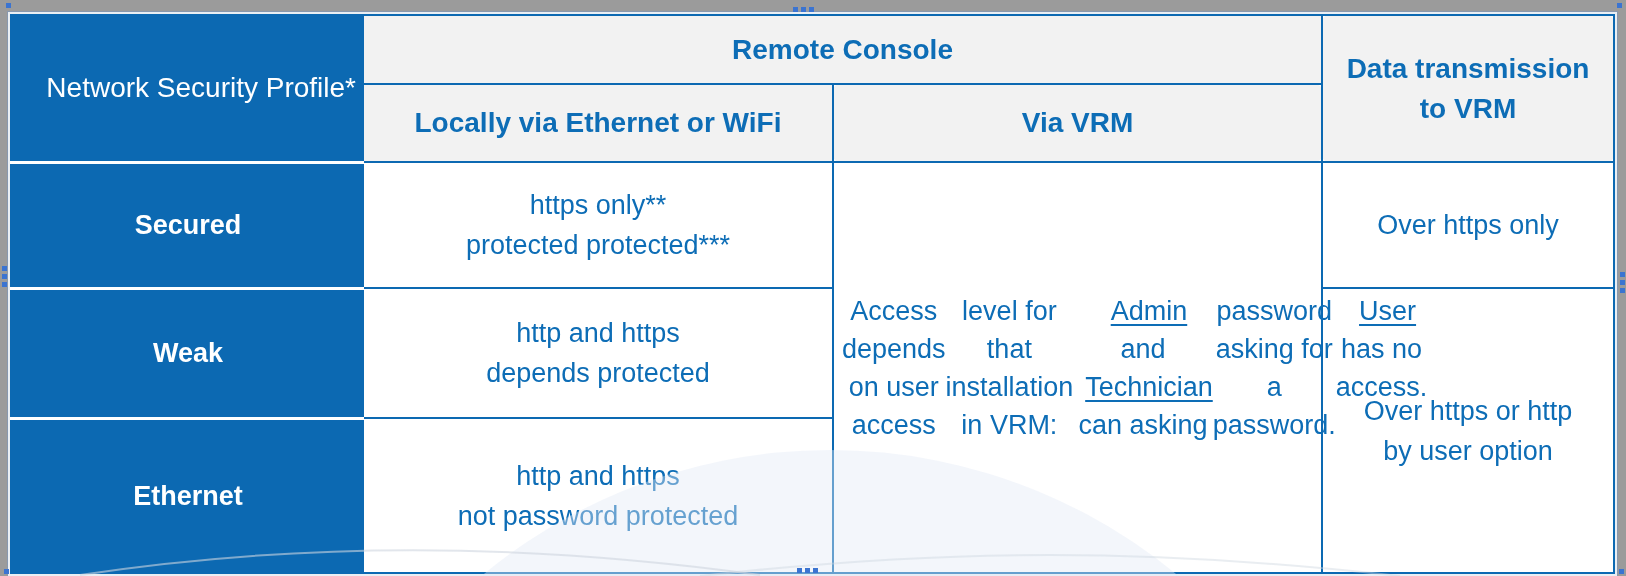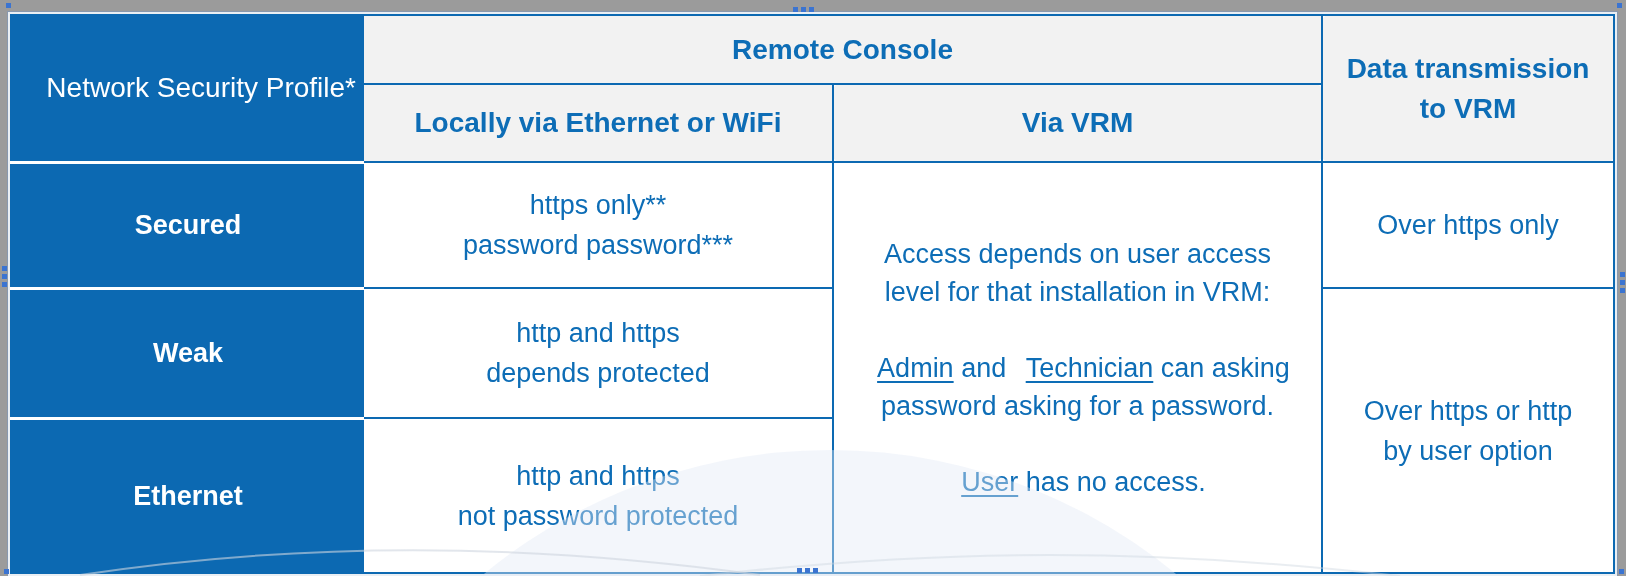--- a/index.html
+++ b/index.html
@@ -29,21 +29,21 @@
     font-size:27px;
     font-weight:normal;
     line-height:40px;
   }
   .blue{background:#0c69b2;color:#ffffff;font-weight:bold;}
   .light{background:#f2f2f2;font-weight:bold;font-size:28px;}
   .hdr{font-weight:normal;font-size:28px;text-align:right;}
   .bb-blue{border-bottom:2px solid #0c69b2;}
   .bl-blue{border-left:2px solid #0c69b2;border-radius:7px;}
   .bb-white{border-bottom:3px solid #ffffff;}
-  .vrm-text{display:flex;flex-direction:column;line-height:38px;}
+  .vrm-text{display:flex;flex-direction:row;line-height:38px;}
   .gap{height:38px;}
   .u{text-decoration:underline;text-underline-offset:4px;text-decoration-thickness:2px;margin-left:12px;}
   .dot{position:absolute;width:5px;height:5px;background:#3b74d1;}
   .overlay{position:absolute;left:0;top:0;pointer-events:none;}
 </style>
 </head>
 <body>
 
 <div class="canvas">
 
@@ -63,21 +63,21 @@
       </tr>
       <tr style="height:78px">
         <th class="light bb-blue">Locally via Ethernet or WiFi</th>
         <th class="light bl-blue bb-blue">Via VRM</th>
       </tr>
 
       <tr style="height:126px">
         <td class="blue bb-white">Secured</td>
         <td class="bb-blue">
           <div>https only**</div>
-          <div>password password***</div>
+          <div>protected protected***</div>
         </td>
         <td class="bl-blue" rowspan="3">
           <div class="vrm-text">
             <div>Access depends on user access</div>
             <div>level for that installation in VRM:</div>
             <div class="gap"></div>
             <div><span class="u">Admin</span><span> and </span><span class="u">Technician</span><span> can asking</span></div>
             <div>password asking for a password.</div>
             <div class="gap"></div>
             <div><span class="u">User</span><span> has no access.</span></div>

